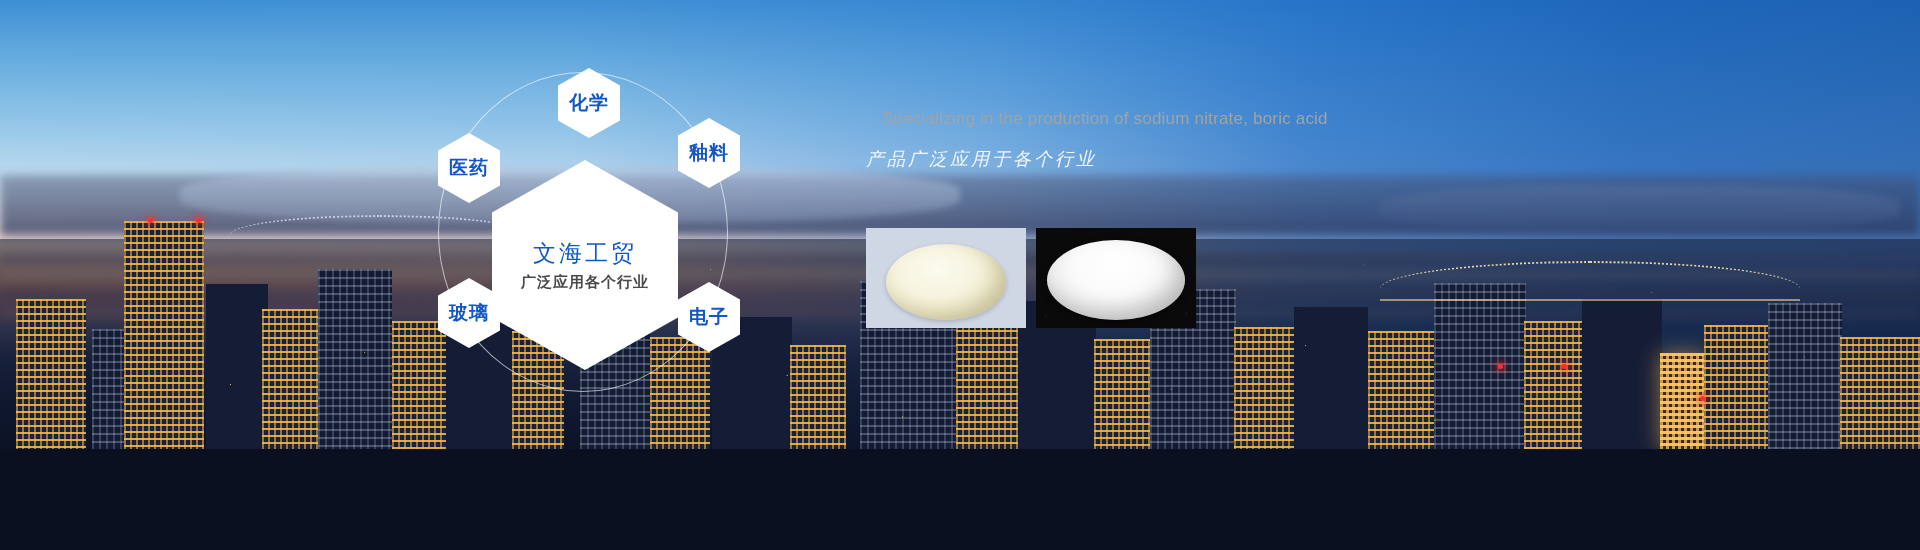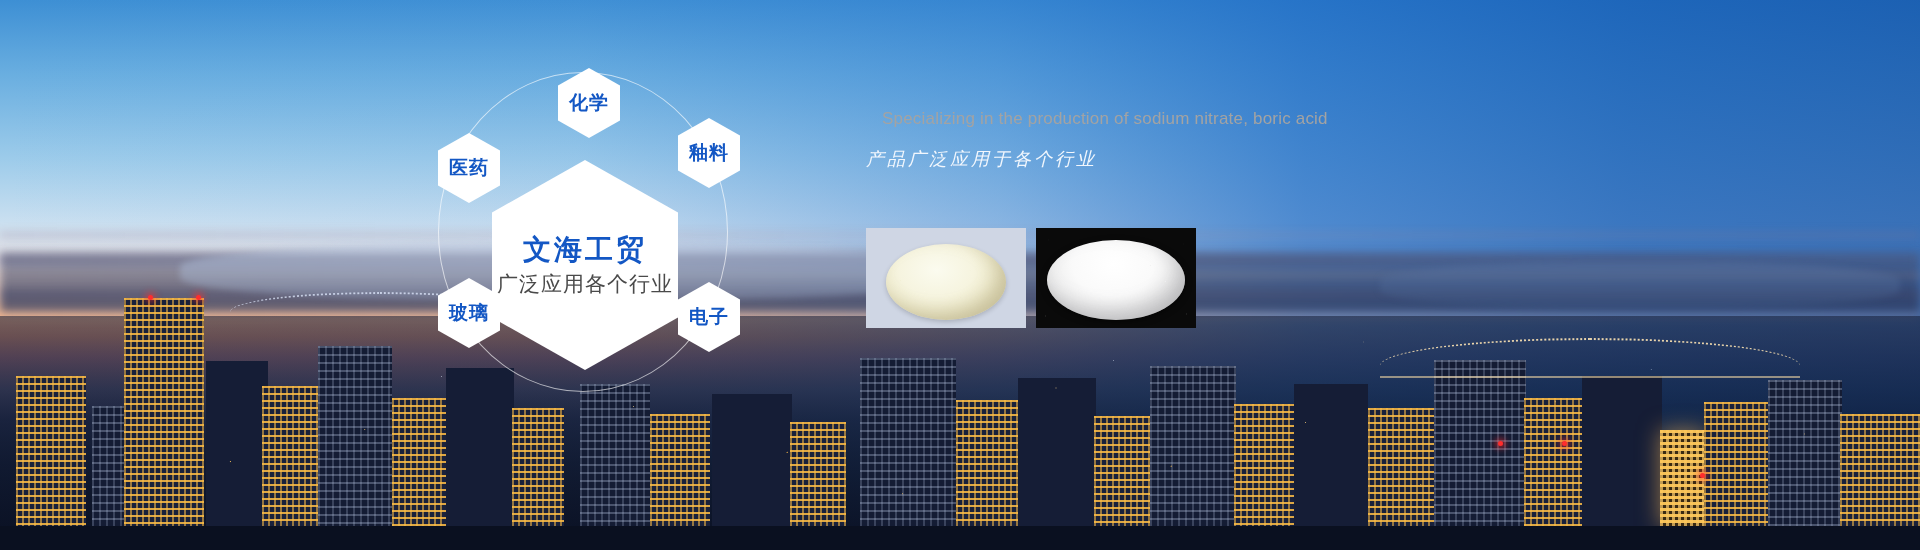--- a/index.html
+++ b/index.html
@@ -1,18 +1,18 @@
 <!DOCTYPE html>
 <html><head>
 <meta charset="utf-8">
 <style>
   html,body{margin:0;padding:0;background:#0a1020;}
   *{box-sizing:border-box;}
   #banner{
-    position:relative;width:1920px;height:526px;overflow:hidden;
+    position:relative;width:1920px;height:449px;overflow:hidden;
     font-family:"Liberation Sans","DejaVu Sans",sans-serif;
   }
 
   
   .sky{
     position:absolute;inset:0;
     background:
       linear-gradient(to right,
         rgba(255,255,255,0) 0%,
         rgba(90,150,220,0.10) 30%,
@@ -138,22 +138,22 @@
     clip-path:polygon(50% 0%,100% 25%,100% 75%,50% 100%,0% 75%,0% 25%);
     display:flex;align-items:center;justify-content:center;
     color:#1357c4;font-weight:bold;letter-spacing:1px;
     text-align:center;line-height:1.18;
   }
   .hex.small{width:62px;height:70px;font-size:19px;}
   .hex.center{
     width:186px;height:210px;font-size:0;
     flex-direction:column;gap:6px;
   }
-  .hex.center .cn-main{font-size:28px;color:#1357c4;font-weight:bold;letter-spacing:3px;}
-  .hex.center .cn-sub{font-size:21px;color:#4a4a4a;font-weight:normal;letter-spacing:1px;}
+  .hex.center .cn-main{font-size:23px;color:#1357c4;font-weight:normal;letter-spacing:3px;}
+  .hex.center .cn-sub{font-size:15px;color:#4a4a4a;font-weight:bold;letter-spacing:1px;}
 
   
   .h-chem   {left:128px;top:38px;}
   .h-med    {left:  8px;top:103px;text-align:center;}
   .h-glaze  {left:248px;top: 88px;}
   .h-glass  {left:  8px;top:248px;}
   .h-elec   {left:248px;top:252px;}
   .h-metal  {left:132px;top:322px;}
   .h-center {left: 62px;top:130px;}
 

